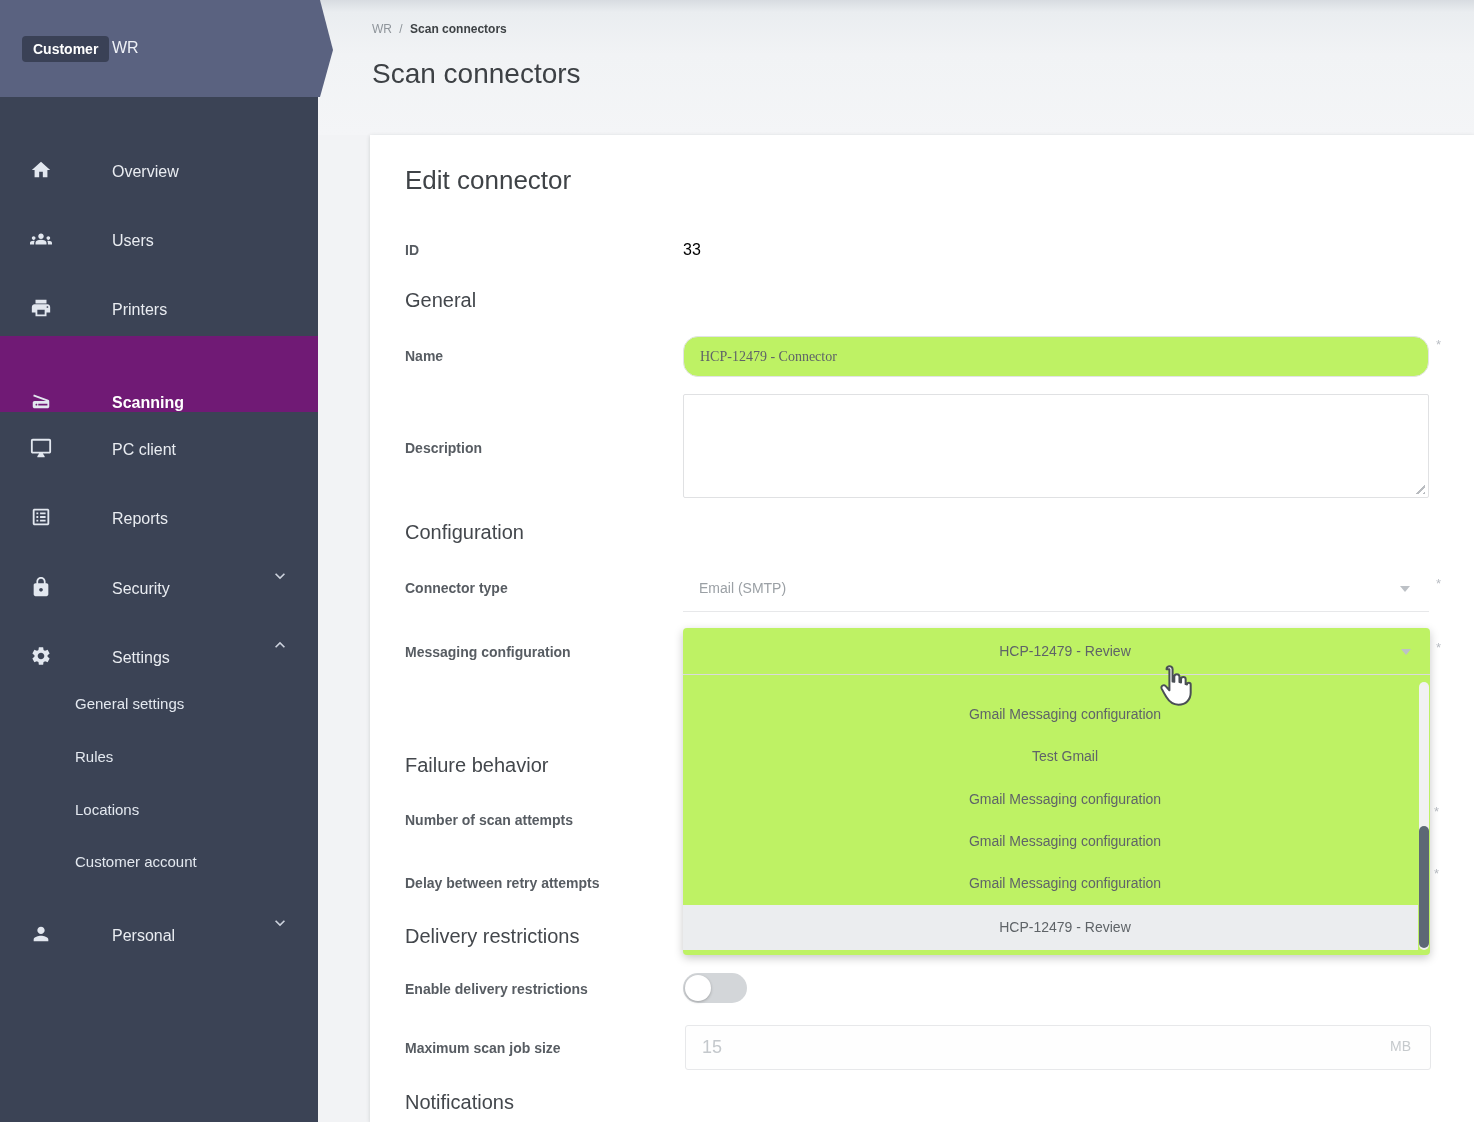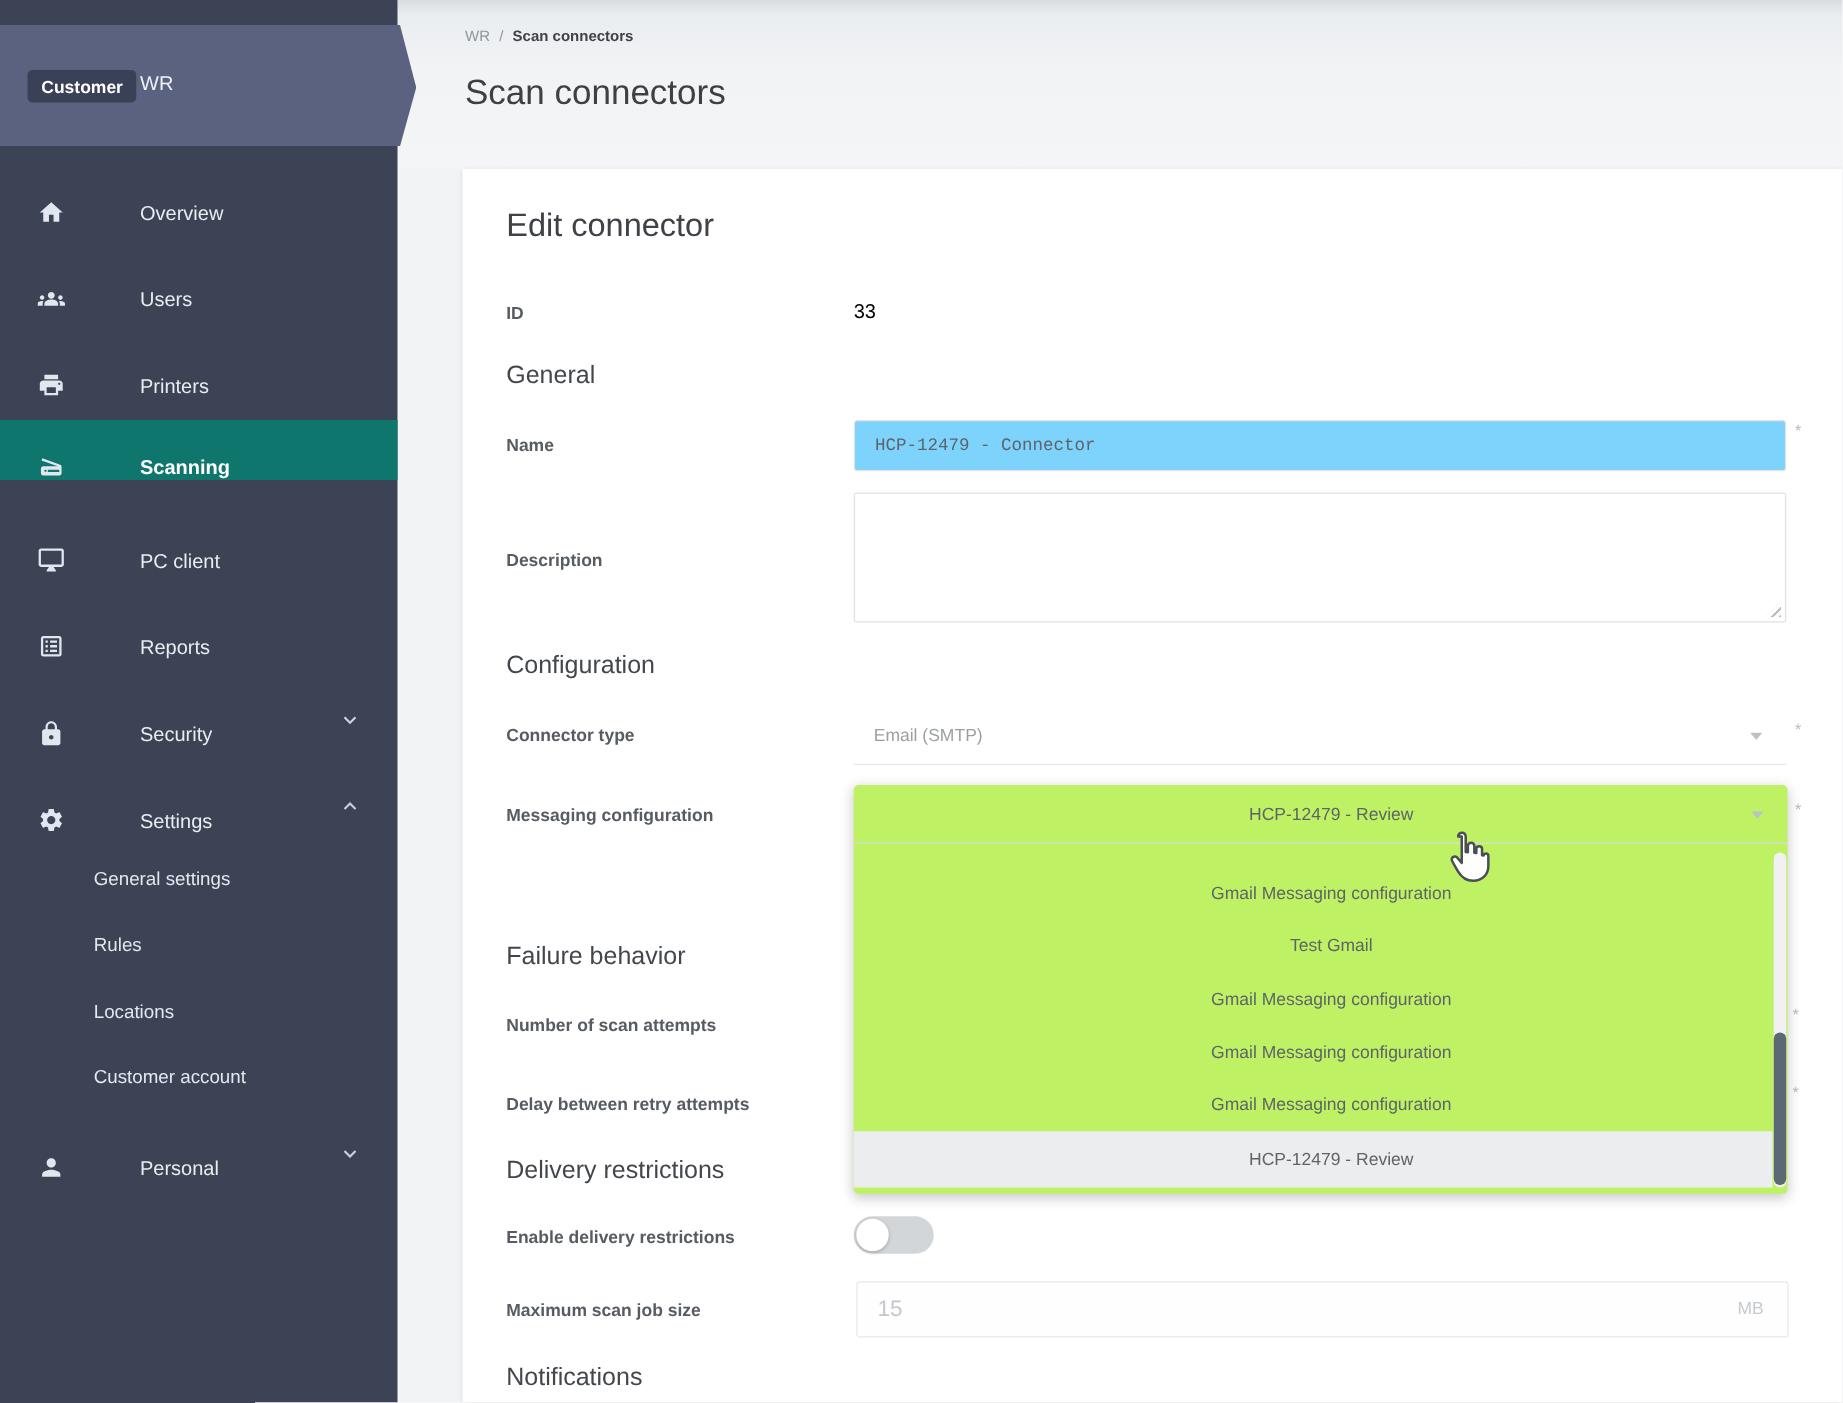--- a/index.html
+++ b/index.html
@@ -6,34 +6,33 @@
   body{
     width:1474px;height:1122px;position:relative;overflow:hidden;
     font-family:"Liberation Sans","DejaVu Sans",sans-serif;
     background:#f2f3f5;
   }
   
   .sidebar{position:absolute;left:0;top:0;width:318px;height:1122px;background:#3b4355;z-index:5;}
   .side-header{
     position:absolute;left:0;top:0;width:335px;height:97px;background:#5a6280;
     clip-path:polygon(0 0,320px 0,333px 50px,320px 97px,0 97px);
-    margin-top:20px;
   }
   .customer-badge{
     position:absolute;left:22px;top:36px;background:#3a4156;color:#fff;
     font-size:14px;font-weight:700;padding:5px 11px;border-radius:4px;line-height:16px;
   }
   .customer-name{position:absolute;left:112px;top:39px;color:#eef1f6;font-size:16px;font-weight:500;}
   .nav-item{
     position:absolute;left:0;width:318px;height:44px;display:flex;align-items:flex-end;
     color:#e9ecf1;font-size:16px;font-weight:500;cursor:pointer;gap:40px;
   }
   .nav-item .nav-icon{width:22px;height:22px;margin-left:30px;margin-right:20px;color:#e2e7ef;flex:0 0 auto;}
   .nav-icon svg{width:22px;height:22px;display:block;fill:currentColor;}
-  .nav-item.active{background:#0f766e;height:48px;color:#ffffff;font-weight:700;}
+  .nav-item.active{background:#701a75;height:76px;color:#ffffff;font-weight:700;}
   .nav-chevron{position:absolute;right:28px;top:50%;transform:translateY(-50%);width:20px;height:20px;color:#ccd2dd;}
   .nav-chevron svg{width:20px;height:20px;fill:currentColor;display:block;}
   .nav-sub{
     position:absolute;left:0;width:318px;height:36px;display:flex;align-items:center;
     color:#e3e8ef;font-size:15px;font-weight:500;padding-left:75px;box-sizing:border-box;cursor:pointer;
   }
   
   .main{position:absolute;left:318px;top:0;right:0;bottom:0;background:#f2f3f5;}
   .top-strip{
     position:absolute;left:0;top:0;right:0;height:135px;
@@ -48,22 +47,22 @@
     position:absolute;left:52px;top:135px;right:0;bottom:0;background:#ffffff;
     box-shadow:0 1px 4px rgba(60,64,67,.20);
   }
   .card-title{position:absolute;left:35px;top:30px;font-size:26px;color:#3f4347;font-weight:400;}
   .f-label{position:absolute;left:35px;font-size:14px;color:#575c62;font-weight:600;line-height:20px;}
   .f-section{position:absolute;left:35px;font-size:20px;color:#43474c;font-weight:400;line-height:26px;}
   .f-value{position:absolute;font-size:16px;color:#000000;line-height:20px;}
   .req{position:absolute;color:#b9bdc3;font-size:13px;line-height:13px;}
   .text-input{
     position:absolute;left:313px;width:746px;height:41px;box-sizing:border-box;
-    border:1px solid #e2e3e5;border-radius:3px;background:#7dd3fc;
-    font-family:Liberation Mono, monospace;font-size:14px;color:#5f6368;padding:0 16px;outline:none;
+    border:1px solid #e2e3e5;border-radius:15px;background:#bef264;
+    font-family:Liberation Serif, serif;font-size:14px;color:#5f6368;padding:0 16px;outline:none;
   }
   .desc-area{
     position:absolute;left:313px;top:259px;width:746px;height:104px;box-sizing:border-box;
     border:1px solid #e0e1e3;border-radius:2px;background:#fff;resize:none;outline:none;
     font-family:inherit;font-size:14px;color:#5f6368;padding:8px 12px;
   }
   .resize-grip{
     position:absolute;left:1042px;top:346px;width:13px;height:13px;
     background:repeating-linear-gradient(135deg,transparent 0 3px,#b9bcc0 3px 4.5px);
     clip-path:polygon(100% 0,100% 100%,0 100%);

